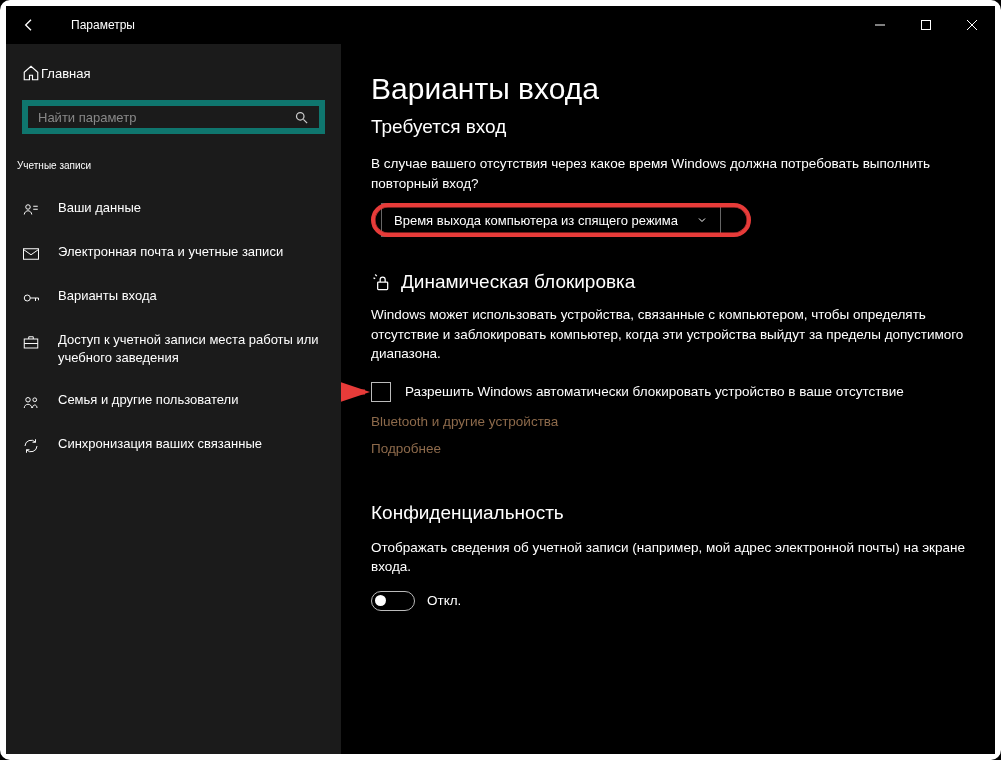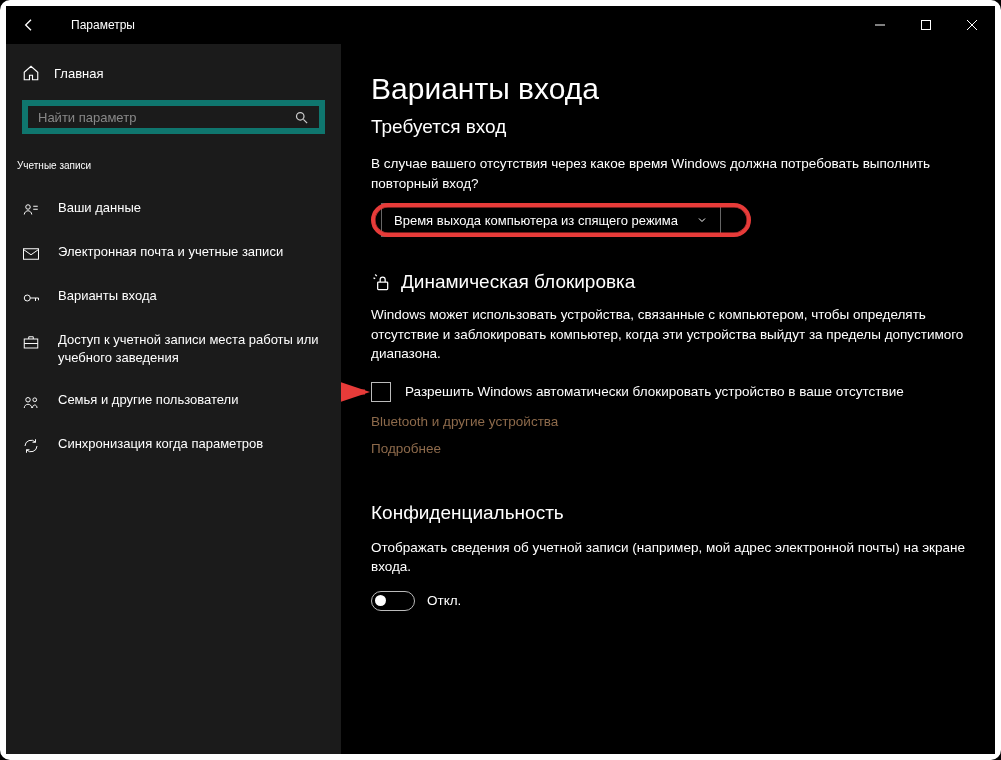--- a/index.html
+++ b/index.html
@@ -7,21 +7,21 @@
   .frame { border: 6px solid #fff; border-radius: 10px; width: 1001px; height: 760px; background: #15803d; display: flex; flex-direction: column; }
   .titlebar { height: 38px; display: flex; align-items: center; background: #000; }
   .back-btn { width: 45px; height: 38px; display:flex; align-items:center; justify-content:center; color:#fff; }
   .back-btn svg { width:16px; height:16px; }
   .app-title { color:#fff; font-size: 12px; margin-left: 20px; }
   .win-controls { margin-left:auto; display:flex; }
   .win-btn { width:46px; height:38px; display:flex; align-items:center; justify-content:center; }
   .win-btn svg { width:10px; height:10px; stroke:#fff; }
   .body-row { flex:1; display:flex; overflow:hidden; }
   .sidebar { width: 335px; background:#1b1b1b; color:#fff; display:flex; flex-direction:column; padding-top:10px; }
-  .home-row { display:flex; align-items:center; gap:14px; padding: 10px 16px 18px 16px; font-size:13px; }
+  .home-row { display:flex; align-items:center; gap:1px; padding: 10px 16px 18px 16px; font-size:13px; }
   .home-row svg { width:18px; height:18px; }
   .search-wrap { margin: 0 16px 22px 16px; }
   .search-box { border:6px solid #0f766e; height:34px; display:flex; align-items:center; padding: 0 10px; background:transparent; }
   .search-box input { flex:1; background:transparent; border:none; color:#999; font-size:13px; outline:none; }
   .search-box input::placeholder { color:#888; }
   .search-box svg { width:15px; height:15px; stroke:#ccc; }
   .section-label { font-size:10px; font-weight:400; color:#fff; padding: 4px 16px 16px 11px; }
   .nav-items { display:flex; flex-direction:column; }
   .nav-item { display:flex; align-items:flex-start; gap:18px; padding: 12px 16px; font-size:13px; color:#fff; cursor:pointer; line-height:1.4; }
   .nav-ico { width:18px; height:18px; flex:0 0 18px; margin-top:2px; display:flex; align-items:center; justify-content:center; }
@@ -152,21 +152,21 @@
         </div>
         <div class="nav-item">
           <span class="nav-ico">
               <svg viewBox="0 0 24 24" stroke-width="1.3">
                 <path d="M4 12a8 8 0 0 1 14-5"></path>
                 <path d="M20 12a8 8 0 0 1-14 5"></path>
                 <path d="M18 3v4h-4"></path>
                 <path d="M6 21v-4h4"></path>
               </svg>
             </span>
-          <span>Синхронизация когда параметров</span>
+          <span>Синхронизация ваших связанные</span>
         </div>
       </div>
     </div>
 
     <div class="main">
       <div class="h1">Варианты входа</div>
       <div class="h2">Требуется вход</div>
       <div class="p">В случае вашего отсутствия через какое время Windows должна потребовать выполнить повторный вход?</div>
 
       <div class="highlight-wrap">

